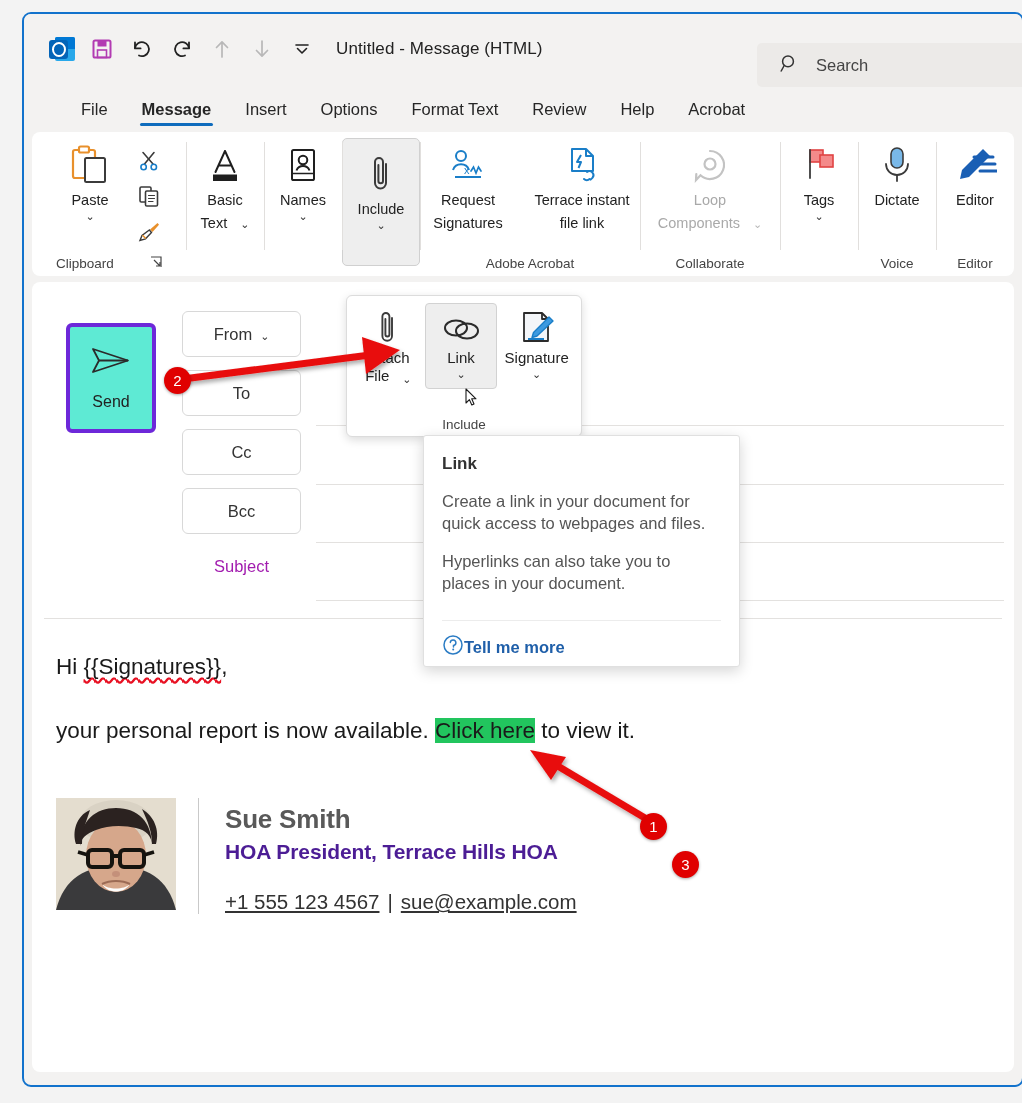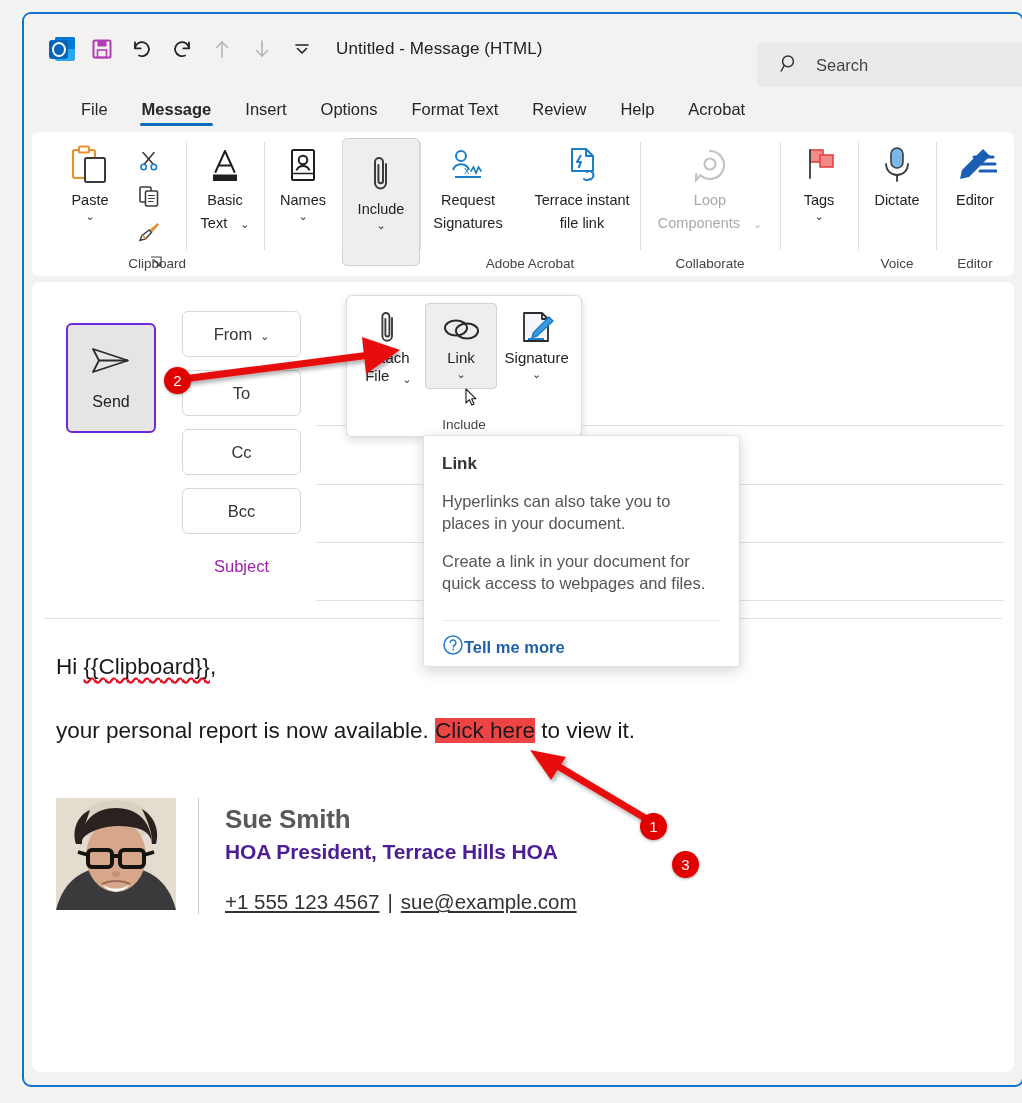--- a/index.html
+++ b/index.html
@@ -173,22 +173,22 @@
     height: 790px;
     background: #fff;
     border-radius: 8px;
     position: relative;
     overflow: hidden;
   }
   .hdr { position: relative; height: 336px; }
   .sendbtn {
     position: absolute; left: 34px; top: 41px;
     width: 90px; height: 110px;
-    border: 2px solid #6d28d9; border-radius: 6px;
-    background: #e5e5e5;
+    border: 4px solid #6d28d9; border-radius: 6px;
+    background: #5eead4;
     display: flex; flex-direction: column;
     align-items: center; justify-content: center;
     gap: 12px;
   }
   .sendbtn .lbl { font-size: 16px; color: #222; }
   .fieldbtn {
     position: absolute; left: 150px;
     width: 119px; height: 46px;
     border: 1px solid #d8d8d8; border-radius: 6px;
     background: #fff;
@@ -217,21 +217,21 @@
   .bline {
     font-size: 22.5px; color: #1a1a1a;
     line-height: 30px;
     white-space: nowrap;
   }
   .squiggle {
     text-decoration: underline wavy #e81123;
     text-decoration-skip-ink: none;
     text-underline-offset: 3px;
   }
-  .sel { background: #ef4444; }
+  .sel { background: #22c55e; }
   .spacer { height: 34px; }
 
   .sig { display: flex; margin-top: 52px; gap: 0; }
   .sig-photo {
     width: 120px; height: 112px;
     flex: 0 0 auto;
     position: relative; overflow: hidden;
   }
   .sig-bar { width: 1px; background: #c9c9c9; margin: 0 26px 0 22px; align-self: stretch; }
   .sig-txt { padding-top: 4px; }
@@ -432,21 +432,21 @@
             <span>
               <svg width="24" height="24" viewBox="0 0 24 24" fill="none">
                 <path d="M20.5 4 L13 10.5 L15.5 13 L22 5.8 Z" fill="#e8902c"></path>
                 <path d="M12.3 11 L5 16.5 L3 21.5 L8.5 19.8 L14.5 13.5 Z" fill="#fff" stroke="#3b3b3b" stroke-width="1.4"></path>
                 <path d="M5.5 16.2 L8.8 19.5" stroke="#e8902c" stroke-width="1.6"></path>
               </svg>
             </span>
           </div>
         </div>
       </div>
-      <div class="glabel" style="text-align:right;padding-left:44px;">Clipboard</div>
+      <div class="glabel" style="text-align:left;padding-left:24px;">Clipboard</div>
       <div class="dialog-launcher" style="right:22px;bottom:6px;">
         <svg width="14" height="14" viewBox="0 0 14 14" fill="none">
           <path d="M2 2 H12 V12" stroke="#444" stroke-width="1.2"></path>
           <path d="M11 11 L5 5 M11 11 L11 7 M11 11 L7 11" stroke="#444" stroke-width="1.2"></path>
         </svg>
       </div>
     </div>
 
     <div class="rgroup" style="width:82px;">
       <div class="bigbtn">
@@ -619,21 +619,21 @@
         <span>Bcc</span>
       </div>
       <div class="fieldline" style="top:318px;"></div>
 
       <div class="subjlabel" style="top:275px;">Subject</div>
     </div>
     <div class="hdr-sep"></div>
 
     <div class="body">
       <div class="bline">
-        <span>Hi </span><span class="squiggle">{{Clipboard}}</span><span>,</span>
+        <span>Hi </span><span class="squiggle">{{Signatures}}</span><span>,</span>
       </div>
       <div class="spacer"></div>
       <div class="bline">
         <span>your personal report is now available. </span><span class="sel">Click here</span><span> to view it.</span>
       </div>
 
       <div class="sig">
         <div class="sig-photo">
           <svg width="120" height="112" viewBox="0 0 120 112">
             <rect width="120" height="112" fill="#e4ddcf"></rect>
@@ -708,22 +708,22 @@
 
     <div class="cursor">
       <svg width="13" height="19" viewBox="0 0 13 19">
         <path d="M1 1 L1 15 L4.4 11.6 L6.8 17 L9 16 L6.7 10.8 L11 10.8 Z" fill="#fff" stroke="#1a1a1a" stroke-width="1.1" stroke-linejoin="round"></path>
       </svg>
     </div>
   </div>
 
   <div class="tooltip">
     <div class="tt-title">Link</div>
+    <div class="tt-p">Create a link in your document for quick access to webpages and files.</div>
     <div class="tt-p">Hyperlinks can also take you to places in your document.</div>
-    <div class="tt-p">Create a link in your document for quick access to webpages and files.</div>
     <div class="tt-divider"></div>
     <div class="tt-more">
       <span>
         <svg width="22" height="22" viewBox="0 0 22 22" fill="none">
           <circle cx="11" cy="11" r="9" stroke="#2b7cc4" stroke-width="1.5"></circle>
           <path d="M8.3 8.4 a2.8 2.8 0 1 1 3.2 3.1 V13" stroke="#2b7cc4" stroke-width="1.5" fill="none" stroke-linecap="round"></path>
           <circle cx="11.2" cy="15.6" r="1" fill="#2b7cc4"></circle>
         </svg>
       </span>
       <span class="lk">Tell me more</span>

